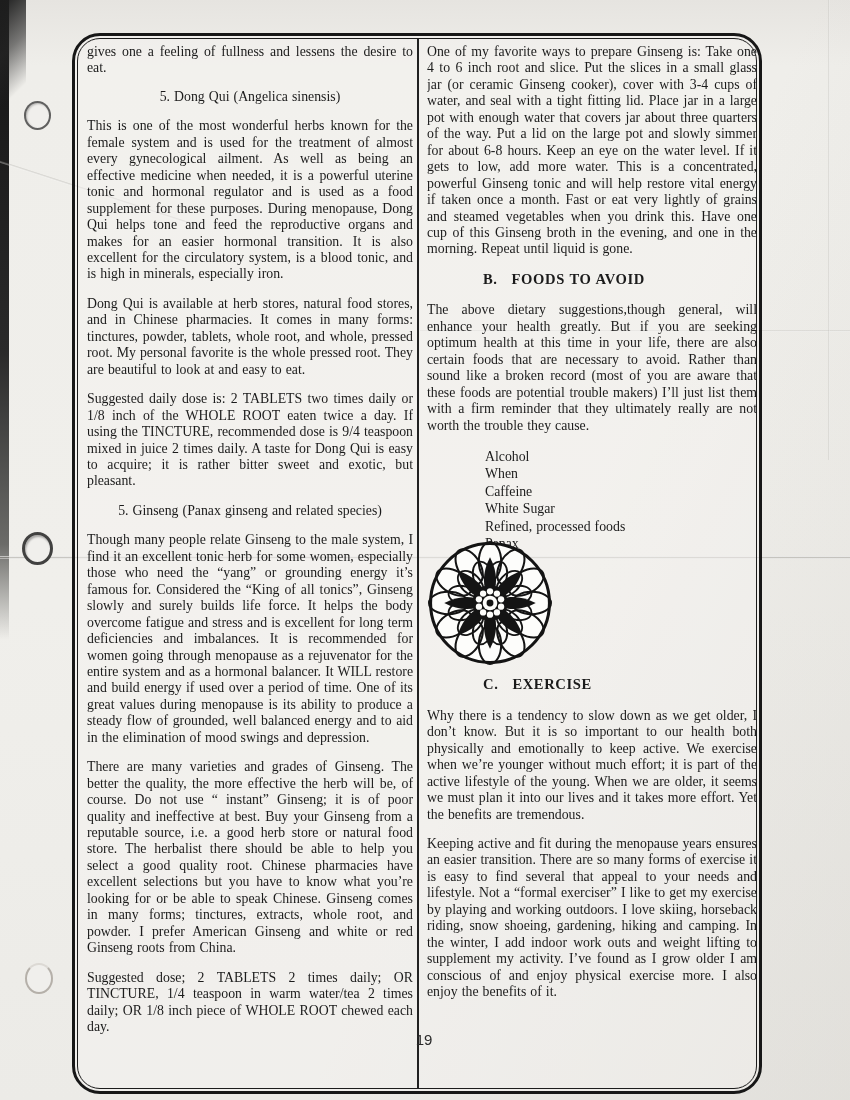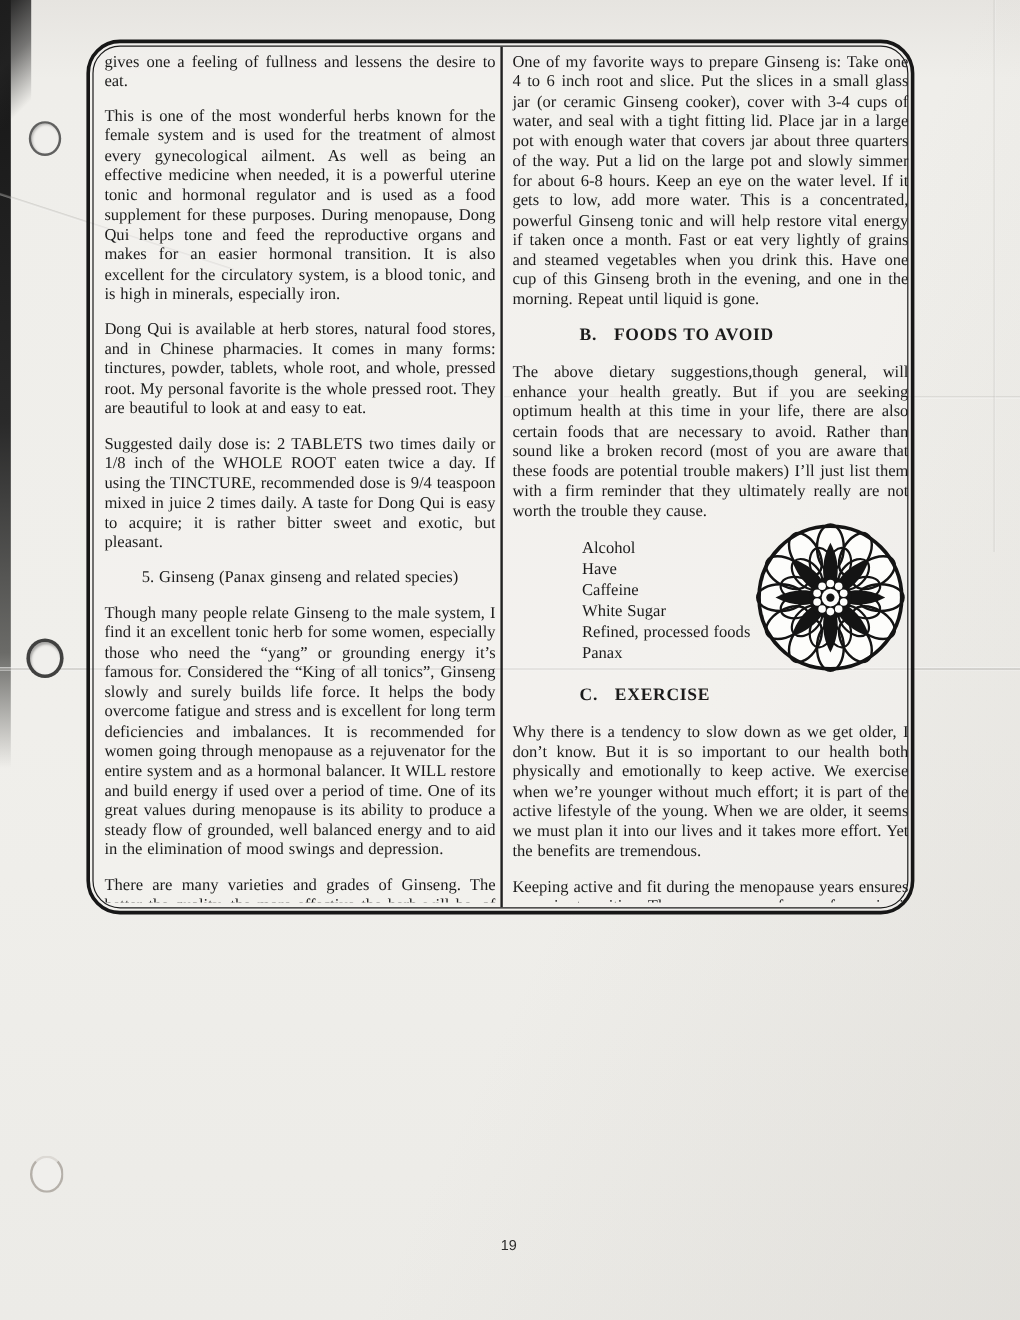--- a/index.html
+++ b/index.html
@@ -31,21 +31,21 @@
 
   .hole{position:absolute;border-radius:50%;background:#f0efec;}
   .hole-1{left:24px;top:101px;width:23px;height:25px;border:2.5px solid rgba(70,70,70,0.85);
     box-shadow:inset 1px 1px 2px rgba(0,0,0,0.25);}
   .hole-2{left:22px;top:532px;width:25px;height:27px;border:3px solid rgba(45,45,45,0.9);
     box-shadow:inset 1px 2px 2px rgba(0,0,0,0.3);}
   .hole-3{left:25px;top:963px;width:24px;height:27px;border:2px solid rgba(110,100,90,0.45);
     border-top-color:rgba(140,130,120,0.2);}
 
   .frame{
-    position:absolute;left:72px;top:33px;width:690px;height:729px;
+    position:absolute;left:72px;top:33px;width:690px;height:1061px;
     border:3.5px solid #171717;border-radius:28px;
     background:rgba(246,245,242,0.45);
     box-sizing:border-box;
   }
   .frame-inner{
     position:absolute;inset:2px;border:1.5px solid #1c1c1c;border-radius:23px;
   }
   .col-divider{
     position:absolute;left:339px;top:0;bottom:0;width:2px;background:#212121;
   }
@@ -57,27 +57,27 @@
   .col-right{left:349px;width:330px;}
   .col p{margin:0 0 13px;}
   .col p.tight{margin-bottom:12px;}
   .num-heading{
     text-align:center;margin:2px 0 1px;font-size:13.8px;
   }
   .sec-heading{
     font-weight:bold;font-size:14.6px;letter-spacing:0.6px;
     margin:10px 0 15px 56px;display:flex;gap:14px;text-align:left;
   }
-  .foods-row{display:flex;align-items:flex-start;margin:0 0 4px;}
+  .foods-row{display:flex;align-items:flex-start;margin:0 0 4px;flex-direction:column;}
   .foods-list{list-style:none;margin:1px 0 0 58px;padding:0;flex:1;text-align:left;}
   .foods-list li{line-height:17.4px;}
   .mandala{flex:0 0 auto;margin:-12px 2px 0 0;}
   .page-number{
     position:absolute;left:404px;top:1031px;width:40px;text-align:center;
-    font-family:"Liberation Sans", sans-serif;font-size:12px;color:#2a2a2a;
+    font-family:"Liberation Sans", sans-serif;font-size:15px;color:#2a2a2a;
   }
 </style>
 </head>
 <body>
 
 <div class="scan-edge-left"></div>
 <div class="scan-edge-topleft"></div>
 <div class="crease crease-h1"></div>
 <div class="crease crease-h2"></div>
 <div class="crease crease-d1"></div>
@@ -87,20 +87,21 @@
 <div class="hole hole-2"></div>
 <div class="hole hole-3"></div>
 
 <div class="frame">
   <div class="frame-inner">
 
     <div class="col-divider"></div>
 
     <div class="col col-left">
       <p class="tight">gives one a feeling of fullness and lessens the desire to eat.</p>
+      <p class="num-heading">5.  Dong Qui (Angelica sinensis)</p>
       <p>This is one of the most wonderful herbs known for the female system and is used for the treatment of almost every gynecological ailment.  As well as being an effective medicine when needed, it is a powerful uterine tonic and hormonal regulator and is used as a food supplement for these purposes.  During menopause, Dong Qui helps tone and feed the reproductive organs and makes for an easier hormonal transition.  It is also excellent for the circulatory system, is a blood tonic, and is high in minerals, especially iron.</p>
       <p>Dong Qui is available at herb stores, natural food stores, and in Chinese pharmacies. It comes in many forms: tinctures, powder, tablets, whole root, and whole, pressed root. My  personal favorite is the whole pressed root. They are beautiful to look at and easy to eat.</p>
       <p>Suggested daily dose is: 2 TABLETS two times daily or 1/8 inch of the WHOLE ROOT eaten twice a day. If using the TINCTURE, recommended dose is 9/4 teaspoon mixed in juice 2 times daily.  A taste for Dong Qui is easy to acquire; it is rather bitter sweet and exotic, but pleasant.</p>
       <p class="num-heading">5.  Ginseng (Panax ginseng and related species)</p>
       <p>Though many people relate Ginseng to the male system, I find it an excellent tonic herb for some women, especially those who need the “yang” or grounding energy it’s famous for.  Considered the “King of all tonics”, Ginseng slowly and surely builds life force.  It helps the body overcome fatigue and stress and is excellent for long term deficiencies and imbalances.  It is recommended for women going through menopause as a rejuvenator for the entire system and as a hormonal balancer.  It WILL restore and build energy if used over a period of time.  One of its great values during menopause is its ability to produce a steady flow of grounded, well balanced energy and to aid in the elimination of mood swings and depression.</p>
       <p>There are many varieties and grades of Ginseng.  The better the quality, the more effective the herb will be, of course.  Do not use “ instant” Ginseng; it is of poor quality and ineffective at best. Buy your Ginseng from a reputable source, i.e. a good herb store or natural food store. The herbalist there should be able to help you select a good quality root. Chinese pharmacies have excellent selections but you have to know what you’re looking for or be able to speak Chinese.  Ginseng comes in many forms; tinctures, extracts, whole root, and powder.  I prefer American Ginseng and white or red Ginseng roots from China.</p>
       <p>Suggested dose; 2 TABLETS 2 times daily; OR TINCTURE, 1/4 teaspoon in warm water/tea 2 times daily; OR 1/8 inch piece of WHOLE ROOT chewed each day.</p>
     </div>
 
     <div class="col col-right">
@@ -109,21 +110,21 @@
       <div class="sec-heading">
         <span>B.</span>
         <span>FOODS TO AVOID</span>
       </div>
 
       <p>The above dietary suggestions,though general, will enhance your health greatly. But if you are seeking optimum health at this time in your life, there are also certain foods that are necessary to avoid. Rather than sound like a broken record (most of you are aware that these foods are potential trouble makers) I’ll just list them with a firm reminder that they ultimately really are not worth the trouble they cause.</p>
 
       <div class="foods-row">
         <ul class="foods-list">
           <li>Alcohol</li>
-          <li>Have</li>
+          <li>When</li>
           <li>Caffeine</li>
           <li>White Sugar</li>
           <li>Refined, processed foods</li>
           <li>Panax</li>
         </ul>
         <svg class="mandala" width="126" height="126" viewBox="0 0 124 124" aria-hidden="true">
           <circle cx="62" cy="62" r="58.5" fill="#fdfdfb" stroke="#141414" stroke-width="3"></circle>
           <g fill="none" stroke="#141414" stroke-width="2">
             <ellipse cx="62" cy="21" rx="11" ry="19"></ellipse>
             <ellipse cx="62" cy="21" rx="11" ry="19" transform="rotate(30 62 62)"></ellipse>

